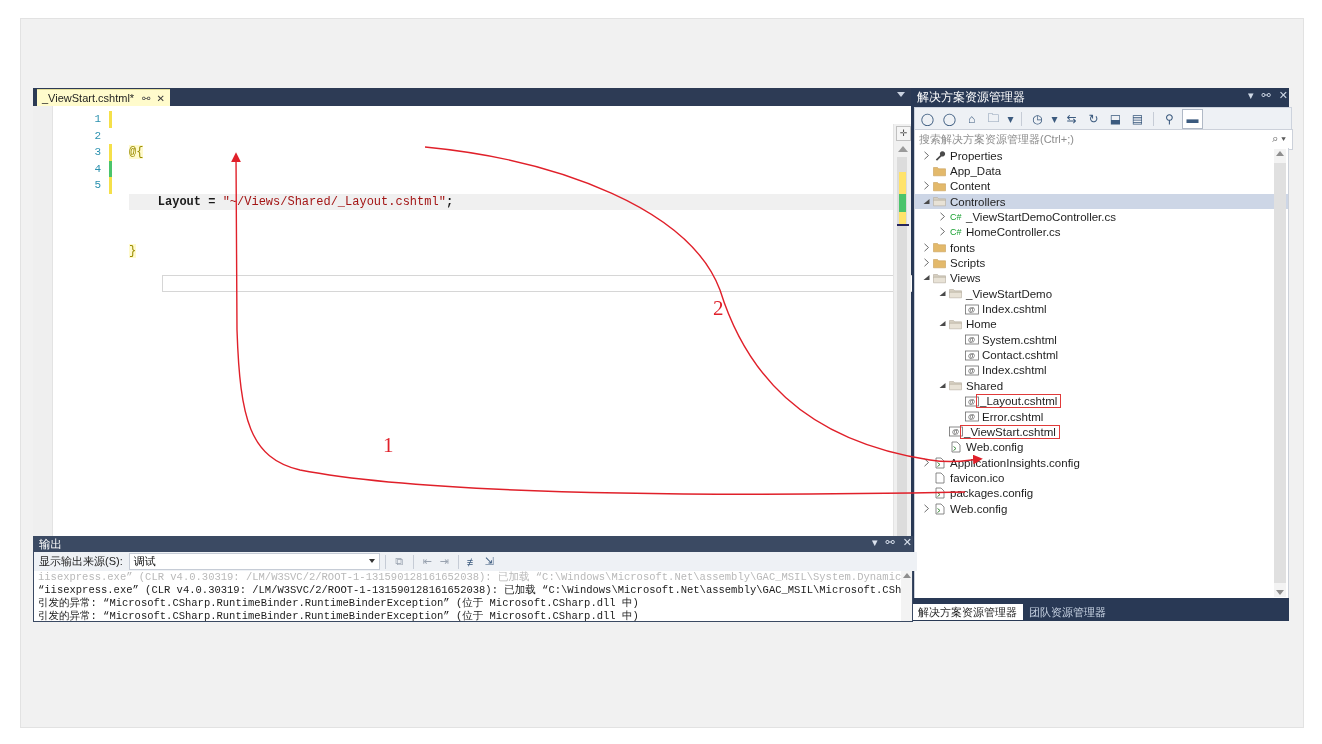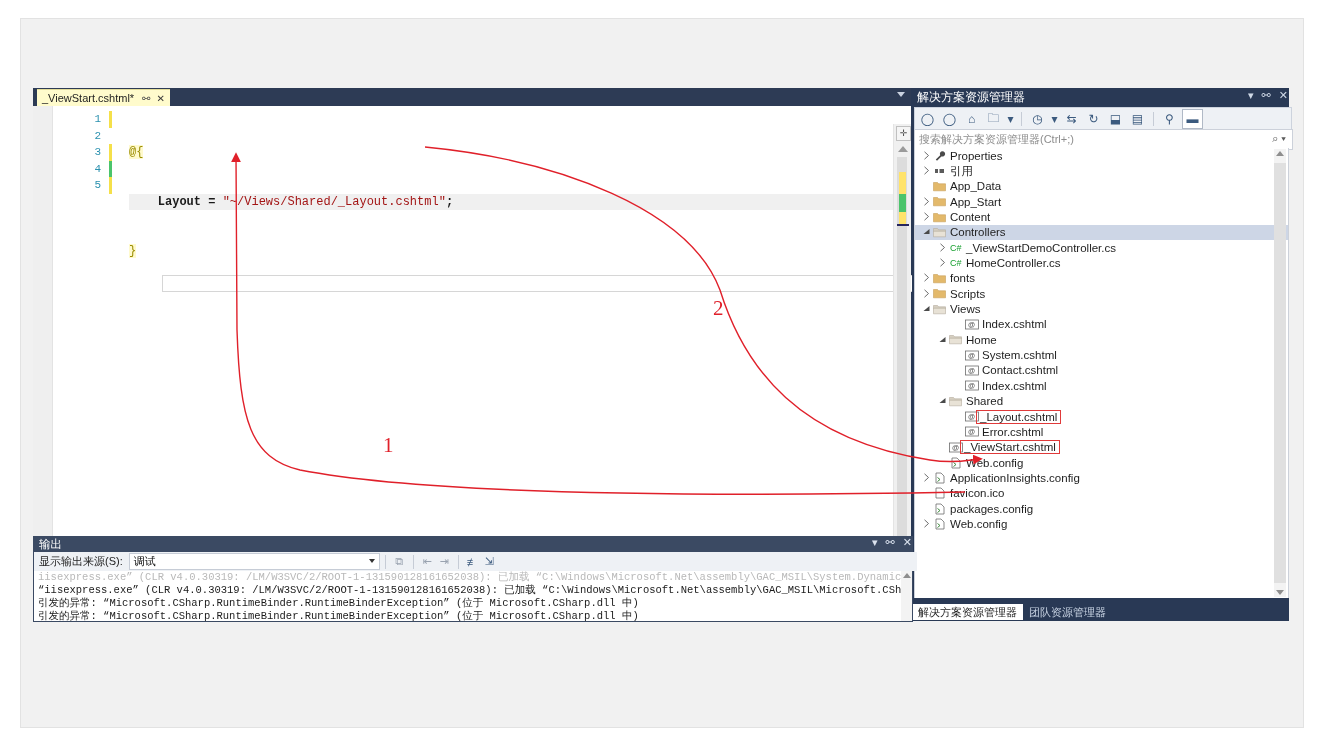--- a/index.html
+++ b/index.html
@@ -224,50 +224,27 @@
                 <path d="M1.5 0.8 L5.5 4.5 L1.5 8.2" fill="none" stroke="#6d6d6d" stroke-width="1"></path>
               </svg></span>
             <span class="ico">
               <svg width="12" height="12" viewBox="0 0 12 12">
                 <path d="M8.5 1.2a2.7 2.7 0 0 0-2.3 4l-4.4 4.4 1.2 1.2 4.4-4.4a2.7 2.7 0 1 0 1.1-5.2z" fill="#4a4a4a"></path>
               </svg>
             </span>
             <span class="lbl">Properties</span>
           </div>
           <div class="trow">
-            <span class="arw" style="margin-left: 6px;"><svg width="7" height="9" viewBox="0 0 7 9">
-                <path d="M1.5 0.8 L5.5 4.5 L1.5 8.2" fill="none" stroke="#6d6d6d" stroke-width="1"></path>
-              </svg></span>
-            <span class="ico">
-              <svg width="12" height="12" viewBox="0 0 12 12">
-                <rect x="1" y="4" width="3" height="4" fill="#5b5b5b"></rect>
-                <rect x="5.5" y="4" width="4.5" height="4" fill="#5b5b5b"></rect>
-              </svg>
-            </span>
-            <span class="lbl">引用</span>
-          </div>
-          <div class="trow">
             <span class="arw" style="margin-left: 6px;"></span>
             <span class="ico">
               <svg width="13" height="11" viewBox="0 0 13 11">
                 <path d="M0.5 1.5h4l1.2 1.3h6.8v7H0.5z" fill="#e3b96b" stroke="#c8a05a" stroke-width=".6"></path>
               </svg>
             </span>
             <span class="lbl">App_Data</span>
-          </div>
-          <div class="trow">
-            <span class="arw" style="margin-left: 6px;"><svg width="7" height="9" viewBox="0 0 7 9">
-                <path d="M1.5 0.8 L5.5 4.5 L1.5 8.2" fill="none" stroke="#6d6d6d" stroke-width="1"></path>
-              </svg></span>
-            <span class="ico">
-              <svg width="13" height="11" viewBox="0 0 13 11">
-                <path d="M0.5 1.5h4l1.2 1.3h6.8v7H0.5z" fill="#e3b96b" stroke="#c8a05a" stroke-width=".6"></path>
-              </svg>
-            </span>
-            <span class="lbl">App_Start</span>
           </div>
           <div class="trow">
             <span class="arw" style="margin-left: 6px;"><svg width="7" height="9" viewBox="0 0 7 9">
                 <path d="M1.5 0.8 L5.5 4.5 L1.5 8.2" fill="none" stroke="#6d6d6d" stroke-width="1"></path>
               </svg></span>
             <span class="ico">
               <svg width="13" height="11" viewBox="0 0 13 11">
                 <path d="M0.5 1.5h4l1.2 1.3h6.8v7H0.5z" fill="#e3b96b" stroke="#c8a05a" stroke-width=".6"></path>
               </svg>
             </span>
@@ -333,20 +310,32 @@
             <span class="arw open" style="margin-left: 6px;"><svg width="9" height="7" viewBox="0 0 9 7">
                 <path d="M7.5 1 L7.5 6 L1.5 6 Z" fill="#4a4a4a"></path>
               </svg></span>
             <span class="ico">
               <svg width="13" height="11" viewBox="0 0 13 11">
                 <path d="M0.5 1.5h4l1.2 1.3h6.8v2H0.5z" fill="#d6cfc1" stroke="#b5ad9e" stroke-width=".6"></path>
                 <path d="M0.5 4.2h12v5.6H0.5z" fill="#e8e2d6" stroke="#b5ad9e" stroke-width=".6"></path>
               </svg>
             </span>
             <span class="lbl">Views</span>
+          </div>
+          <div class="trow">
+            <span class="arw open" style="margin-left: 22px;"><svg width="9" height="7" viewBox="0 0 9 7">
+                <path d="M7.5 1 L7.5 6 L1.5 6 Z" fill="#4a4a4a"></path>
+              </svg></span>
+            <span class="ico">
+              <svg width="13" height="11" viewBox="0 0 13 11">
+                <path d="M0.5 1.5h4l1.2 1.3h6.8v2H0.5z" fill="#d6cfc1" stroke="#b5ad9e" stroke-width=".6"></path>
+                <path d="M0.5 4.2h12v5.6H0.5z" fill="#e8e2d6" stroke="#b5ad9e" stroke-width=".6"></path>
+              </svg>
+            </span>
+            <span class="lbl">_ViewStartDemo</span>
           </div>
           <div class="trow">
             <span class="arw" style="margin-left: 38px;"></span>
             <span class="ico">
               <svg width="14" height="11" viewBox="0 0 14 11">
                 <rect x="0.5" y="1" width="13" height="9" fill="none" stroke="#6d6d6d" stroke-width=".8"></rect>
                 <text x="3" y="8.4" font-size="7" fill="#4a4a4a" font-family="Liberation Sans, sans-serif">@</text>
               </svg>
             </span>
             <span class="lbl">Index.cshtml</span>

